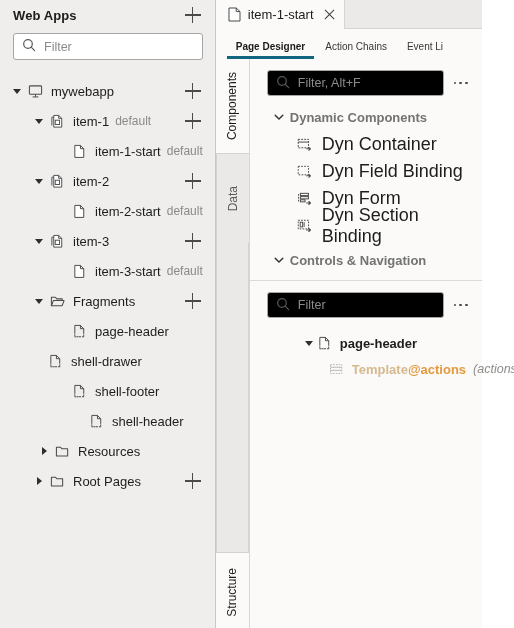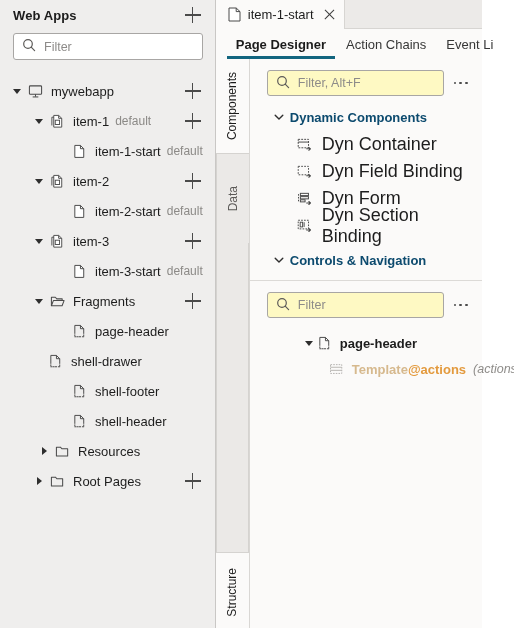--- a/index.html
+++ b/index.html
@@ -192,21 +192,21 @@
   .subtabs {
     height: 30px;
     display: flex;
     align-items: flex-end;
     padding-left: 10px;
     box-sizing: border-box;
     flex: 0 0 auto;
     background: #fbfaf9;
   }
   .subtab {
-    font-size: 13px;
+    font-size: 10px;
     color: #363636;
     padding: 0 10px 7px 10px;
     white-space: nowrap;
     position: relative;
   }
   .subtab.active {
     font-weight: bold;
     color: #1b1b1b;
   }
   .subtab.active::after {
@@ -293,21 +293,21 @@
   .sec-top { flex: 0 0 auto; }
 
   .search-row {
     display: flex;
     align-items: center;
     padding: 11px 8px 0 17px;
   }
   .search-box {
     flex: 1 1 auto;
     height: 26px;
-    background: #fef9c3;
+    background: #000000;
     border: 1px solid #a8a6a4;
     border-radius: 3px;
     display: flex;
     align-items: center;
     padding: 0 8px;
     box-sizing: border-box;
     min-width: 0;
   }
   .search-box .mag { flex: 0 0 auto; margin-right: 8px; display:block; }
   .search-txt {
@@ -344,21 +344,21 @@
     width: 18px;
     flex: 0 0 auto;
     display: flex;
     align-items: center;
     justify-content: center;
     margin-right: 2px;
   }
   .group-title {
     font-size: 13px;
     font-weight: bold;
-    color: #0c4a6e;
+    color: #737373;
   }
   .comp-row {
     height: 27px;
     display: flex;
     align-items: center;
     padding-left: 47px;
   }
   .comp-row .ico { margin-right: 9px; width: 16px; }
   .comp-label { font-size: 18px; color: #1d1d1d; }
 
@@ -568,21 +568,21 @@
             <svg viewBox="0 0 16 16" width="15" height="15">
               <path d="M3 1.5 h6 L12.5 5 V10.5" fill="none" stroke="#4a4a4a" stroke-width="1.05"></path>
               <path d="M9 1.5 V5 H12.5" fill="none" stroke="#4a4a4a" stroke-width="1.05"></path>
               <path d="M3 1.5 V10.5" fill="none" stroke="#4a4a4a" stroke-width="1.05"></path>
               <path d="M3 11.5 v1 M3 13.6 h1 M5.2 13.6 h1.4 M7.8 13.6 h1.4 M11 13.6 h1.5 M12.5 11.6 v1.2" fill="none" stroke="#4a4a4a" stroke-width="1.05" stroke-linecap="round"></path>
             </svg>
           </span>
           <span class="label">shell-footer</span>
           <span class="spacer"></span>
         </div>
-        <div class="row" style="padding-left: 52px;">
+        <div class="row" style="padding-left: 69px;">
           <span class="twisty"></span>
           <span class="ico">
             <svg viewBox="0 0 16 16" width="15" height="15">
               <path d="M3 1.5 h6 L12.5 5 V10.5" fill="none" stroke="#4a4a4a" stroke-width="1.05"></path>
               <path d="M9 1.5 V5 H12.5" fill="none" stroke="#4a4a4a" stroke-width="1.05"></path>
               <path d="M3 1.5 V10.5" fill="none" stroke="#4a4a4a" stroke-width="1.05"></path>
               <path d="M3 11.5 v1 M3 13.6 h1 M5.2 13.6 h1.4 M7.8 13.6 h1.4 M11 13.6 h1.5 M12.5 11.6 v1.2" fill="none" stroke="#4a4a4a" stroke-width="1.05" stroke-linecap="round"></path>
             </svg>
           </span>
           <span class="label">shell-header</span>

